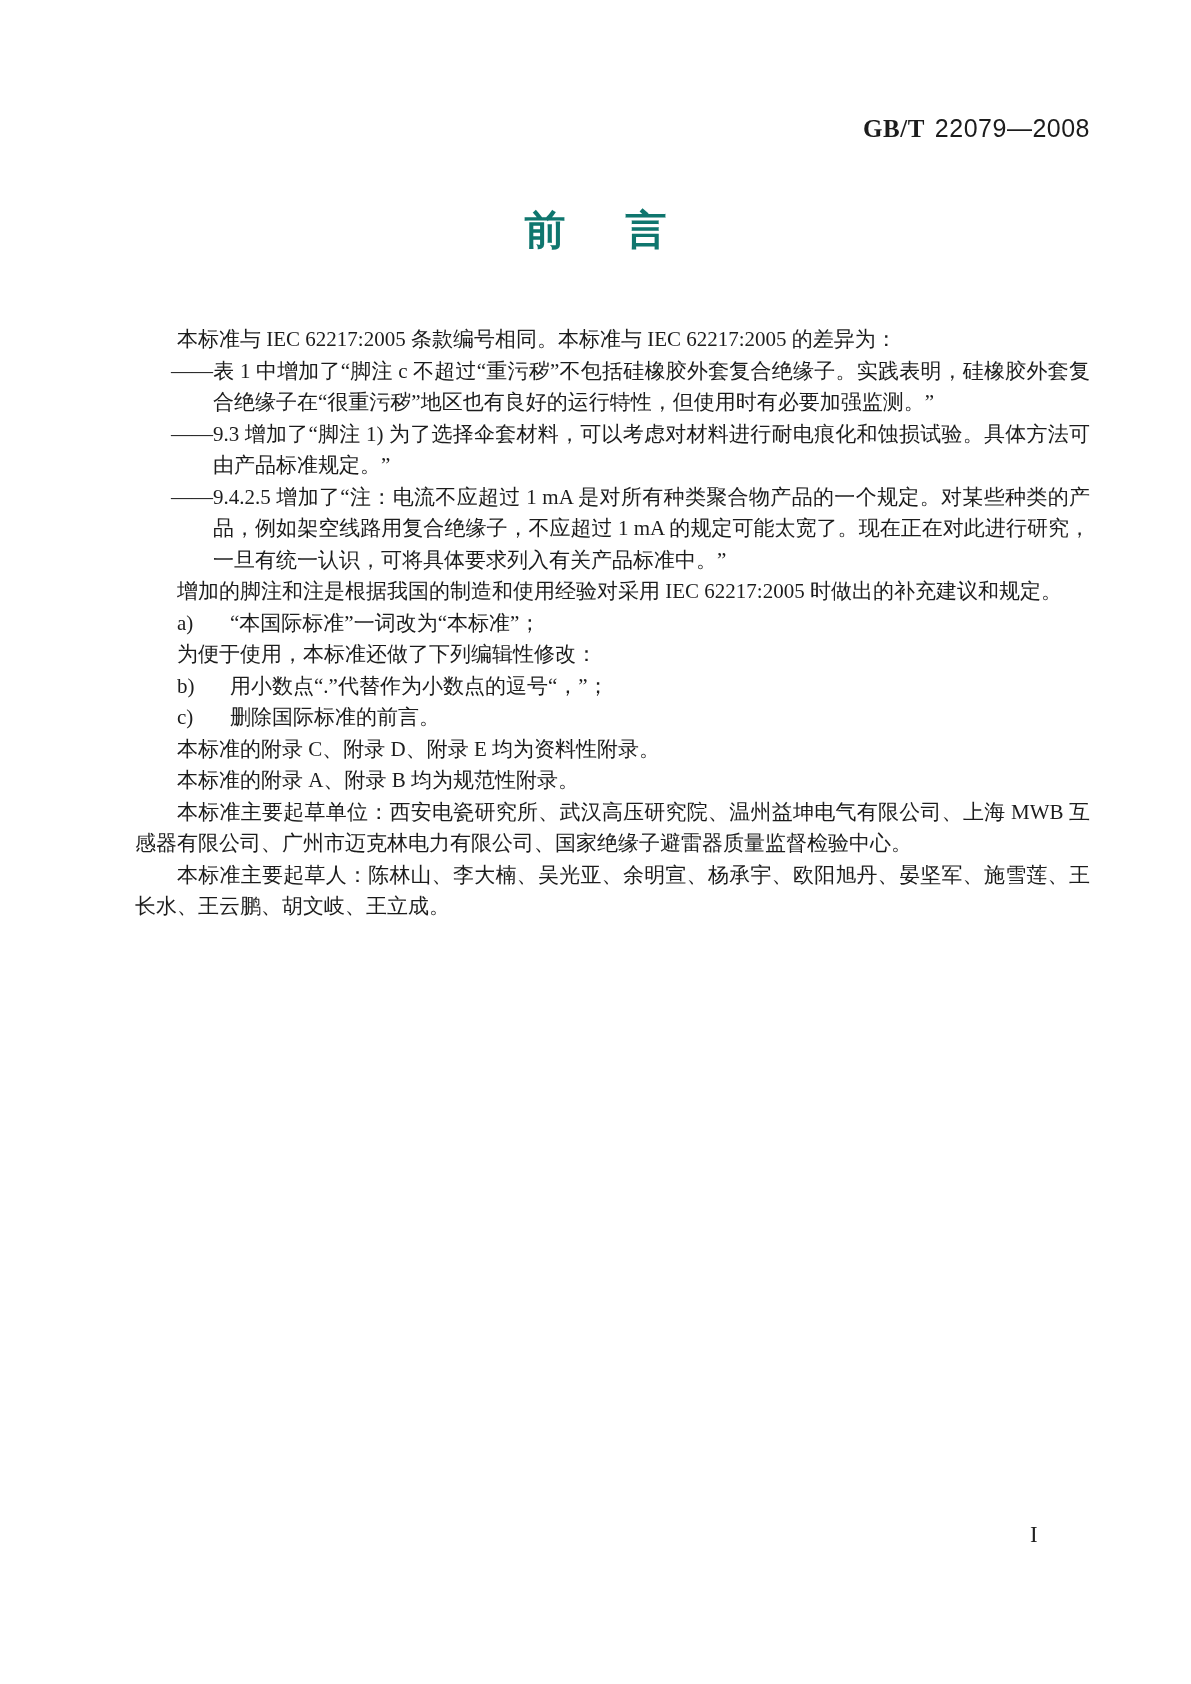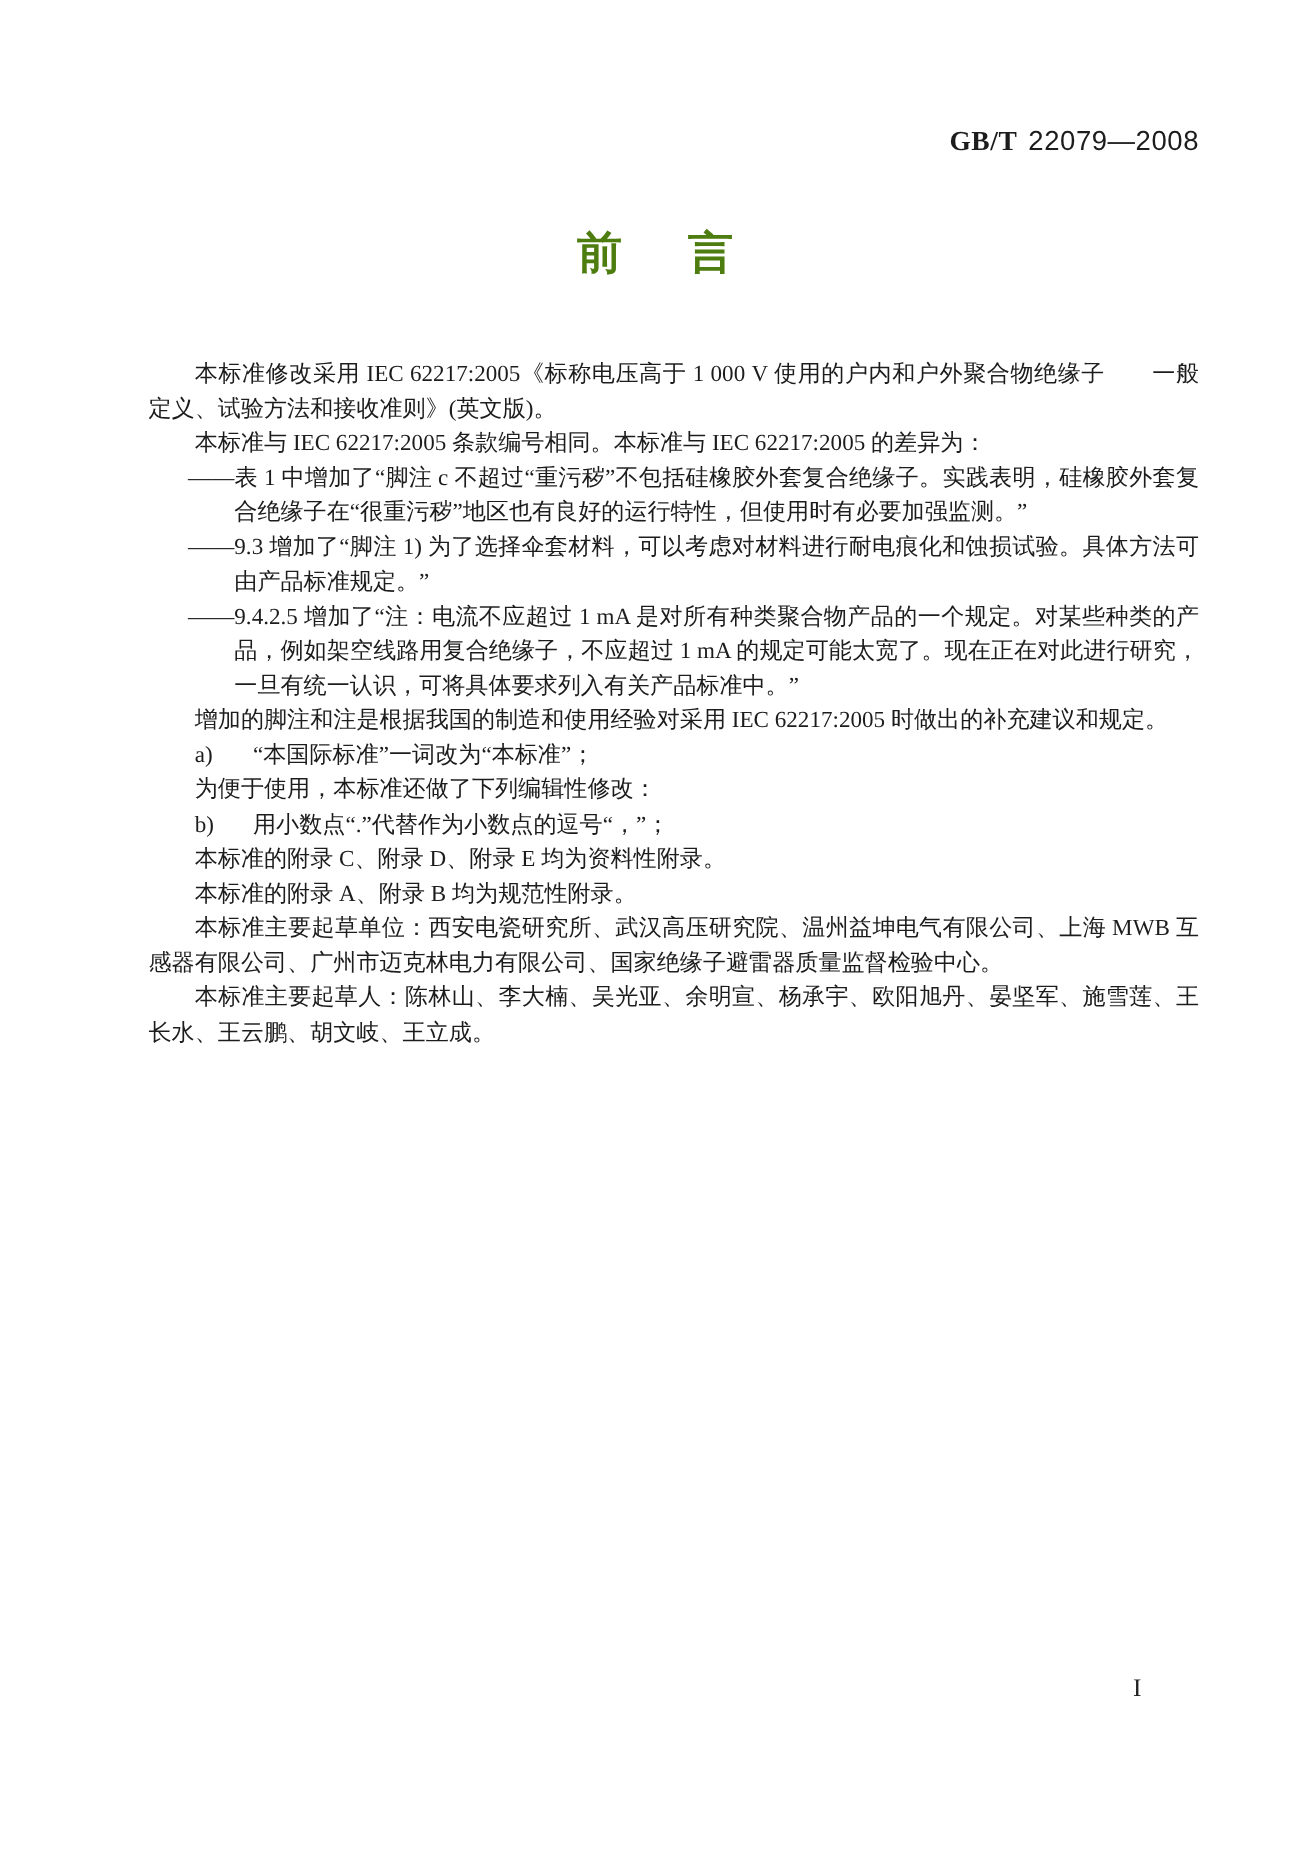--- a/index.html
+++ b/index.html
@@ -37,21 +37,21 @@
   .doc-title {
     position: absolute;
     top: 208px;
     left: 0;
     width: 100%;
     text-align: center;
     font-family: "Liberation Sans", "DejaVu Sans", sans-serif;
     font-weight: bold;
     font-size: 41px;
     line-height: 1.1;
-    color: #4d7c0f;
+    color: #0f766e;
     white-space: nowrap;
   }
   .doc-title .title-char-first { margin-right: 60px; }
   .body-text {
     position: absolute;
     left: 135px;
     top: 324px;
     width: 955px;
     font-size: 21px;
     line-height: 31.5px;
@@ -83,29 +83,29 @@
 
   <div class="doc-header">
     <span class="gbt">GB/T</span><span class="num">22079—2008</span>
   </div>
 
   <div class="doc-title">
     <span class="title-char-first">前</span><span>言</span>
   </div>
 
   <div class="body-text">
-      <div class="block para">本标准修改采用 IEC 62217:2005《标称电压高于 1 000 V 使用的户内和户外聚合物绝缘子　　一般定义、试验方法和接收准则》(英文版)。</div>
       <div class="block para">本标准与 IEC 62217:2005 条款编号相同。本标准与 IEC 62217:2005 的差异为：</div>
       <div class="block dash"><span>——</span>表 1 中增加了“脚注 c 不超过“重污秽”不包括硅橡胶外套复合绝缘子。实践表明，硅橡胶外套复合绝缘子在“很重污秽”地区也有良好的运行特性，但使用时有必要加强监测。”</div>
       <div class="block dash"><span>——</span>9.3 增加了“脚注 1) 为了选择伞套材料，可以考虑对材料进行耐电痕化和蚀损试验。具体方法可由产品标准规定。”</div>
       <div class="block dash"><span>——</span>9.4.2.5 增加了“注：电流不应超过 1 mA 是对所有种类聚合物产品的一个规定。对某些种类的产品，例如架空线路用复合绝缘子，不应超过 1 mA 的规定可能太宽了。现在正在对此进行研究，一旦有统一认识，可将具体要求列入有关产品标准中。”</div>
       <div class="block para">增加的脚注和注是根据我国的制造和使用经验对采用 IEC 62217:2005 时做出的补充建议和规定。</div>
       <div class="block abc"><span class="abc-label">a)</span><span>“本国际标准”一词改为“本标准”；</span></div>
       <div class="block para">为便于使用，本标准还做了下列编辑性修改：</div>
       <div class="block abc"><span class="abc-label">b)</span><span>用小数点“.”代替作为小数点的逗号“，”；</span></div>
+      <div class="block abc"><span class="abc-label">c)</span><span>删除国际标准的前言。</span></div>
       <div class="block para">本标准的附录 C、附录 D、附录 E 均为资料性附录。</div>
       <div class="block para">本标准的附录 A、附录 B 均为规范性附录。</div>
       <div class="block para">本标准主要起草单位：西安电瓷研究所、武汉高压研究院、温州益坤电气有限公司、上海 MWB 互感器有限公司、广州市迈克林电力有限公司、国家绝缘子避雷器质量监督检验中心。</div>
       <div class="block para">本标准主要起草人：陈林山、李大楠、吴光亚、余明宣、杨承宇、欧阳旭丹、晏坚军、施雪莲、王长水、王云鹏、胡文岐、王立成。</div>
     </div>
 
   <div class="page-number">I</div>
 
 </div>
 

